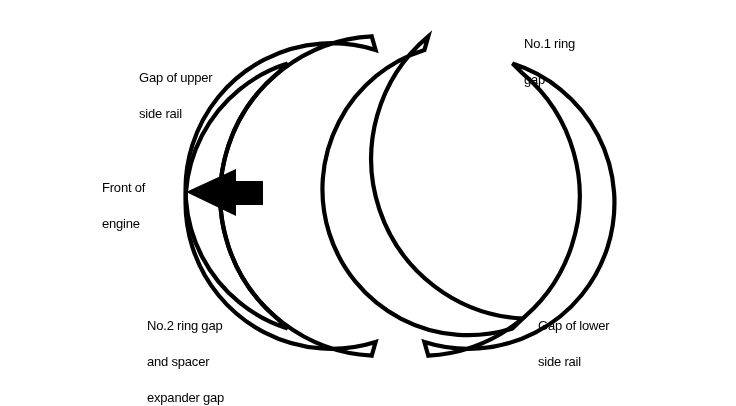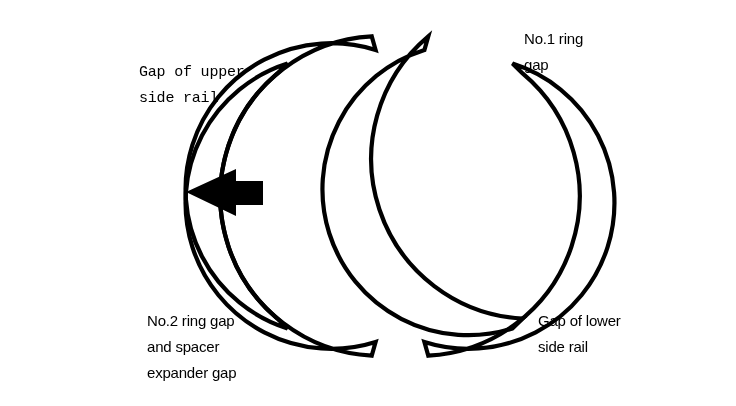--- a/index.html
+++ b/index.html
@@ -20,28 +20,28 @@
   #ring-svg {
     position: absolute;
     left: 0;
     top: 0;
     width: 736px;
     height: 406px;
   }
   .label {
     position: absolute;
     font-family: "Liberation Sans", sans-serif;
-    font-size: 15px;
-    line-height: 26px;
+    font-size: 13px;
+    line-height: 36px;
     font-weight: 500;
     color: #000000;
     white-space: pre-line;
     letter-spacing: -0.2px;
   }
-  #label-upper-side-rail { left: 139px; top: 60px; font-family: Liberation Mono, monospace; }
+  #label-upper-side-rail { left: 139px; top: 60px; }
   #label-no1-ring-gap    { left: 524px; top: 26px; }
   #label-front-of-engine { left: 102px; top: 170px; }
   #label-no2-ring-gap    { left: 147px; top: 308px; }
   #label-lower-side-rail { left: 538px; top: 308px; }
 </style>
 </head>
 <body>
 
 <div id="diagram-root">
 
@@ -80,20 +80,22 @@
              L 236 216
              Z"></path>
   </svg>
 
   <div class="label" id="label-upper-side-rail">Gap of upper
 side rail</div>
 
   <div class="label" id="label-no1-ring-gap">No.1 ring
 gap</div>
 
+  <div class="label" id="label-front-of-engine">Front of
+engine</div>
 
   <div class="label" id="label-no2-ring-gap">No.2 ring gap
 and spacer
 expander gap</div>
 
   <div class="label" id="label-lower-side-rail">Gap of lower
 side rail</div>
 
 </div>
 

